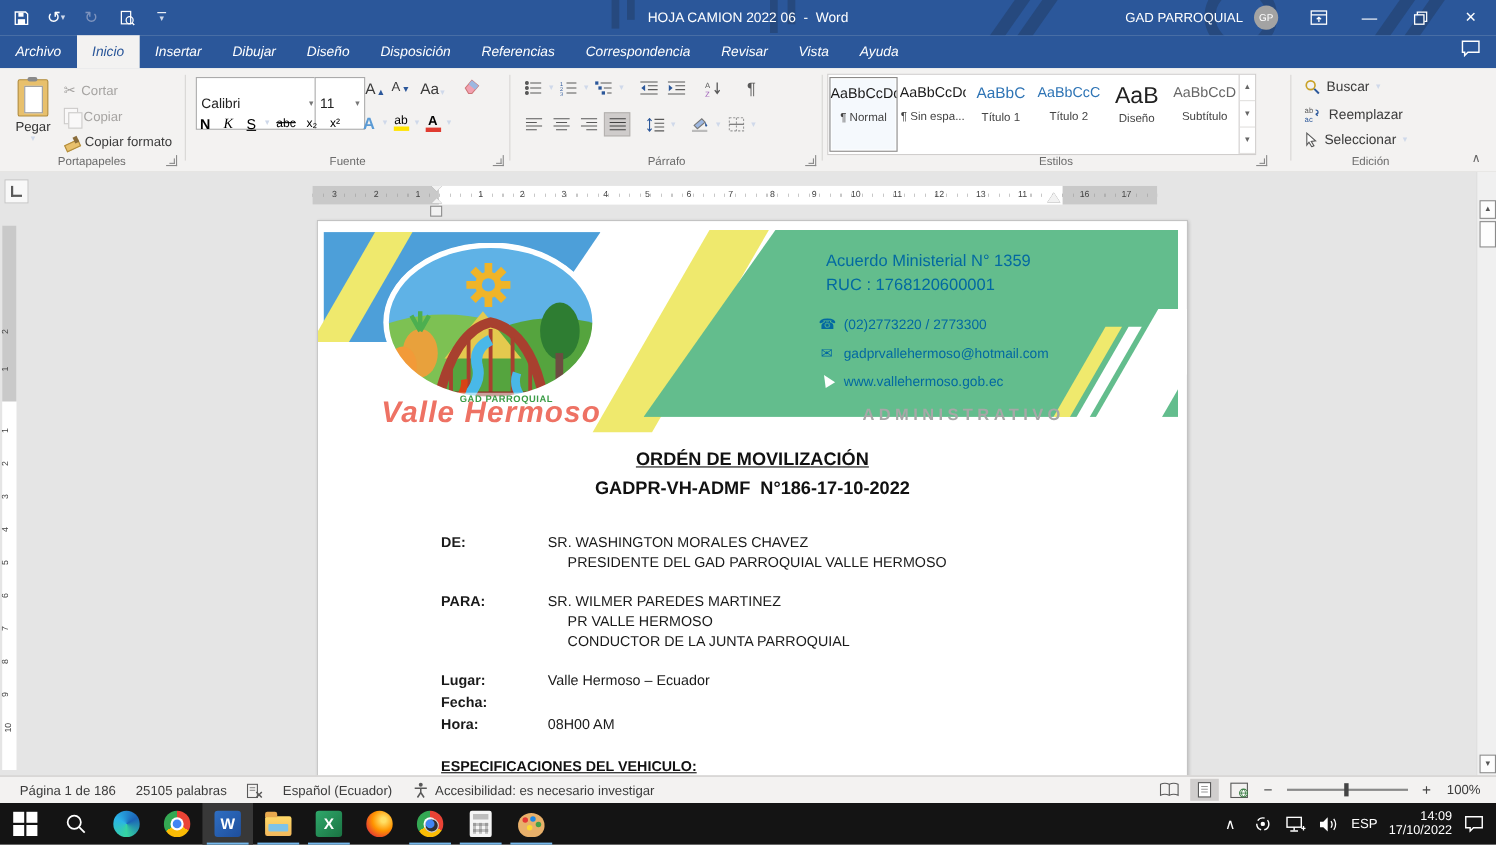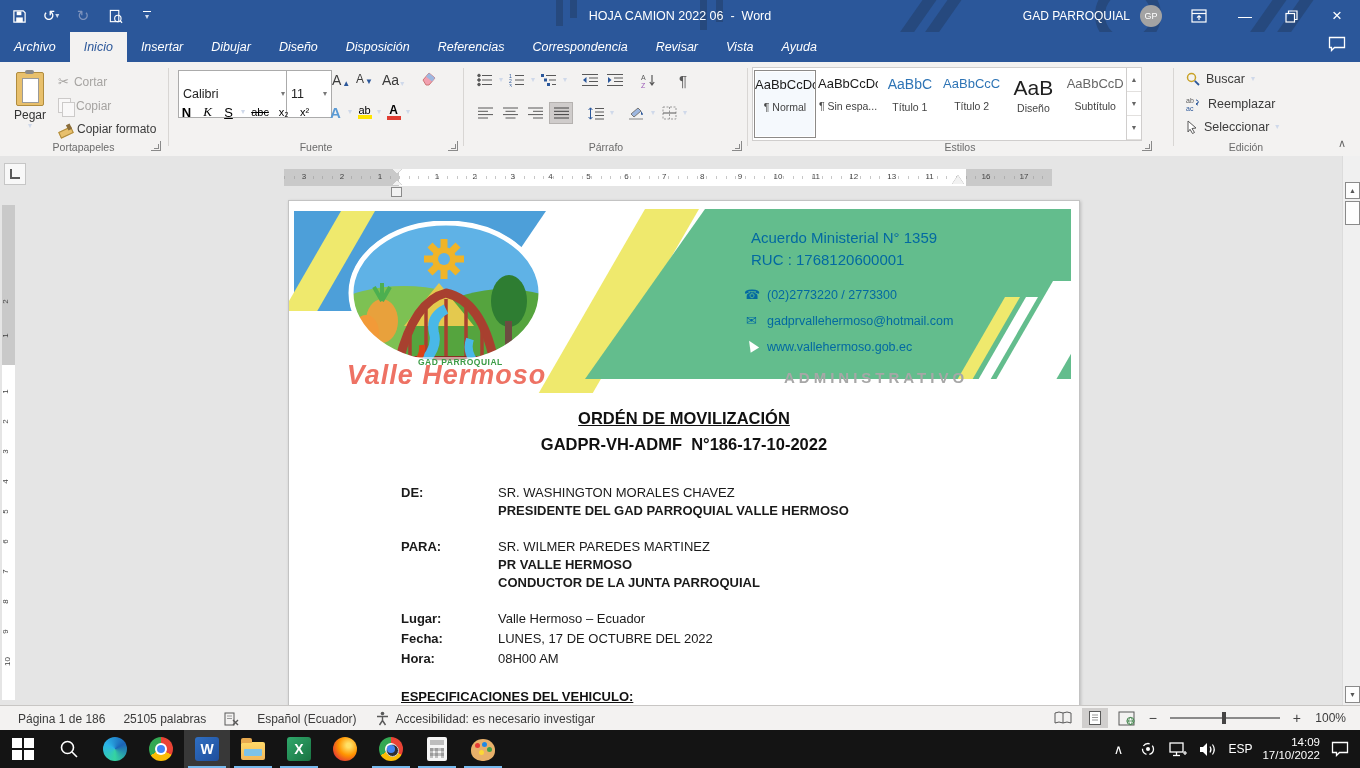--- a/index.html
+++ b/index.html
@@ -114,21 +114,21 @@
   #brand-sub{position:absolute;left:72px;bottom:26px;font-size:8.5px;font-weight:bold;color:#3b9c46;background:rgba(255,255,255,.55);padding:0 2px;letter-spacing:.5px;}
   #dept{position:absolute;left:495px;top:168px;width:176px;text-align:center;font-size:15px;font-weight:bold;letter-spacing:4px;color:#a7a7a7;}
   
   #doc-title{position:absolute;left:0;top:208px;width:100%;text-align:center;font-size:16.5px;font-weight:bold;text-decoration:underline;color:#111;}
   #doc-subtitle{position:absolute;left:0;top:234px;width:100%;text-align:center;font-size:16.5px;font-weight:bold;color:#111;white-space:pre;}
   .fgroup{position:absolute;left:112px;font-size:13px;color:#1a1a1a;}
   .frow{display:flex;}
   .flabel{width:97px;font-weight:bold;}
   .fline{line-height:18px;white-space:nowrap;}
   .lh20 .fline{line-height:20px;}
-  .bold{font-weight:bold;}
+  .bold{font-weight:normal;margin-left:18px;}
   #doc-section{position:absolute;left:112px;top:488px;font-size:13px;font-weight:bold;text-decoration:underline;color:#111;}
   
   #statusbar{position:absolute;left:0;top:705px;width:1360px;height:25px;background:#f3f2f1;border-top:1px solid #c8c6c4;display:flex;align-items:center;font-size:12px;color:#3b3b3b;}
   .sb-item{margin-left:18px;display:flex;align-items:center;gap:6px;white-space:nowrap;text-align:right;}
   #sb-right{position:absolute;right:6px;top:0;height:24px;display:flex;align-items:center;gap:6px;}
   .view-ic{width:26px;height:20px;display:flex;align-items:center;justify-content:center;}
   .view-ic.active{background:#d0cecd;}
   #zoom-track{width:110px;height:2px;background:#8a8a8a;position:relative;margin:0 4px;}
   #zoom-thumb{position:absolute;left:52px;top:-5px;width:4px;height:12px;background:#444;}
   .zoom-pm{font-size:14px;color:#444;padding:0 3px;}
@@ -694,21 +694,20 @@
       </div>
     </div>
 
     <div class="fgroup lh20" style="top:408px">
       <div class="frow">
           <div class="flabel fline">Lugar:</div>
           <div class="fline">Valle Hermoso – Ecuador</div>
         </div>
       <div class="frow">
           <div class="flabel fline">Fecha:</div>
-          <div class="fline">LUNES, 17 DE OCTUBRE DEL 2022</div>
         </div>
       <div class="frow">
           <div class="flabel fline">Hora:</div>
           <div class="fline">08H00 AM</div>
         </div>
     </div>
 
     <div id="doc-section">ESPECIFICACIONES DEL VEHICULO:</div>
   </div>
 </div>

